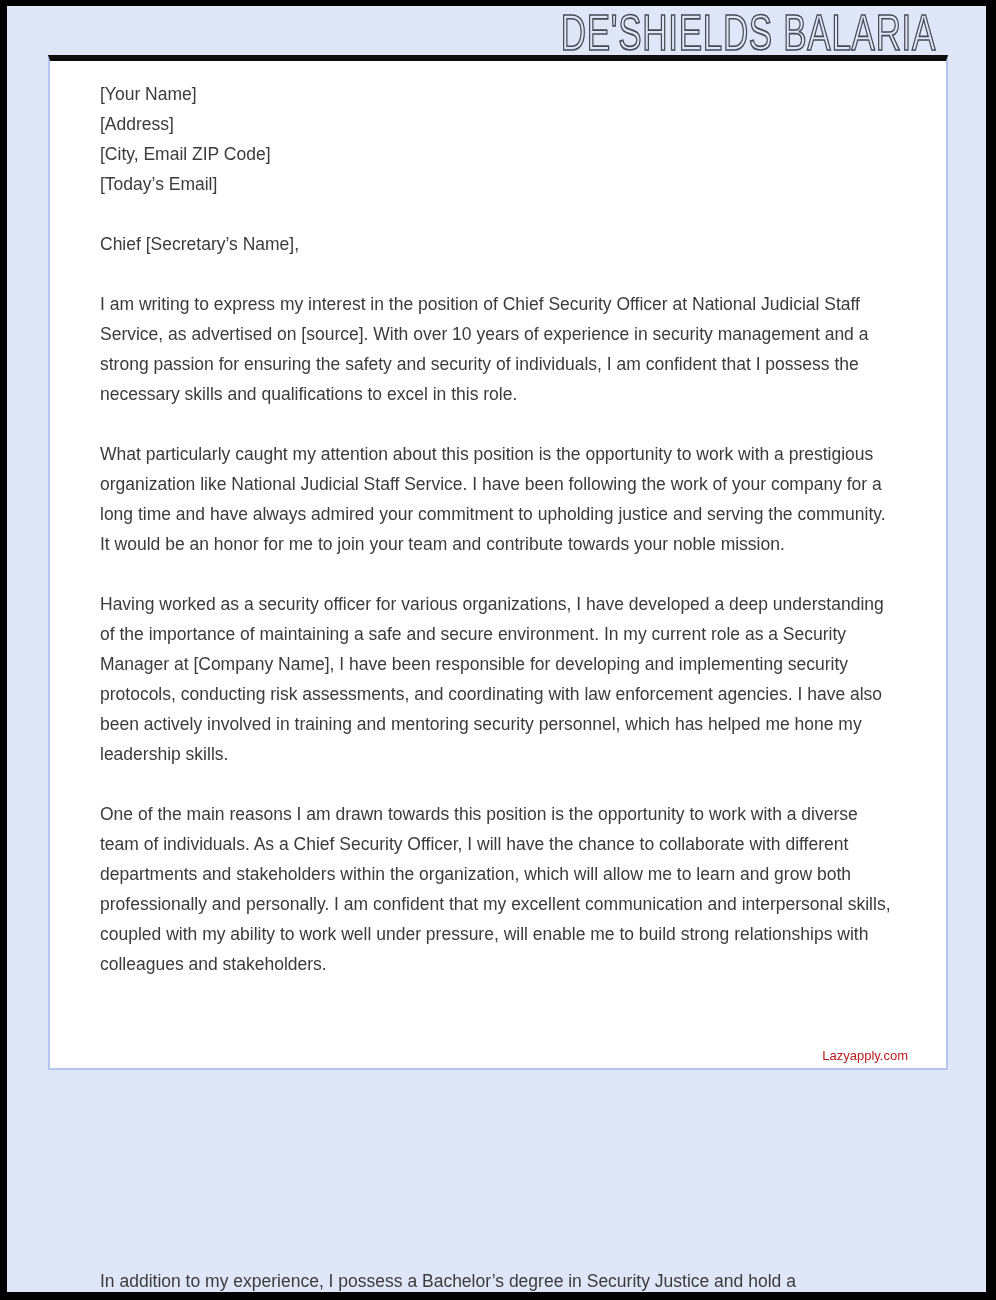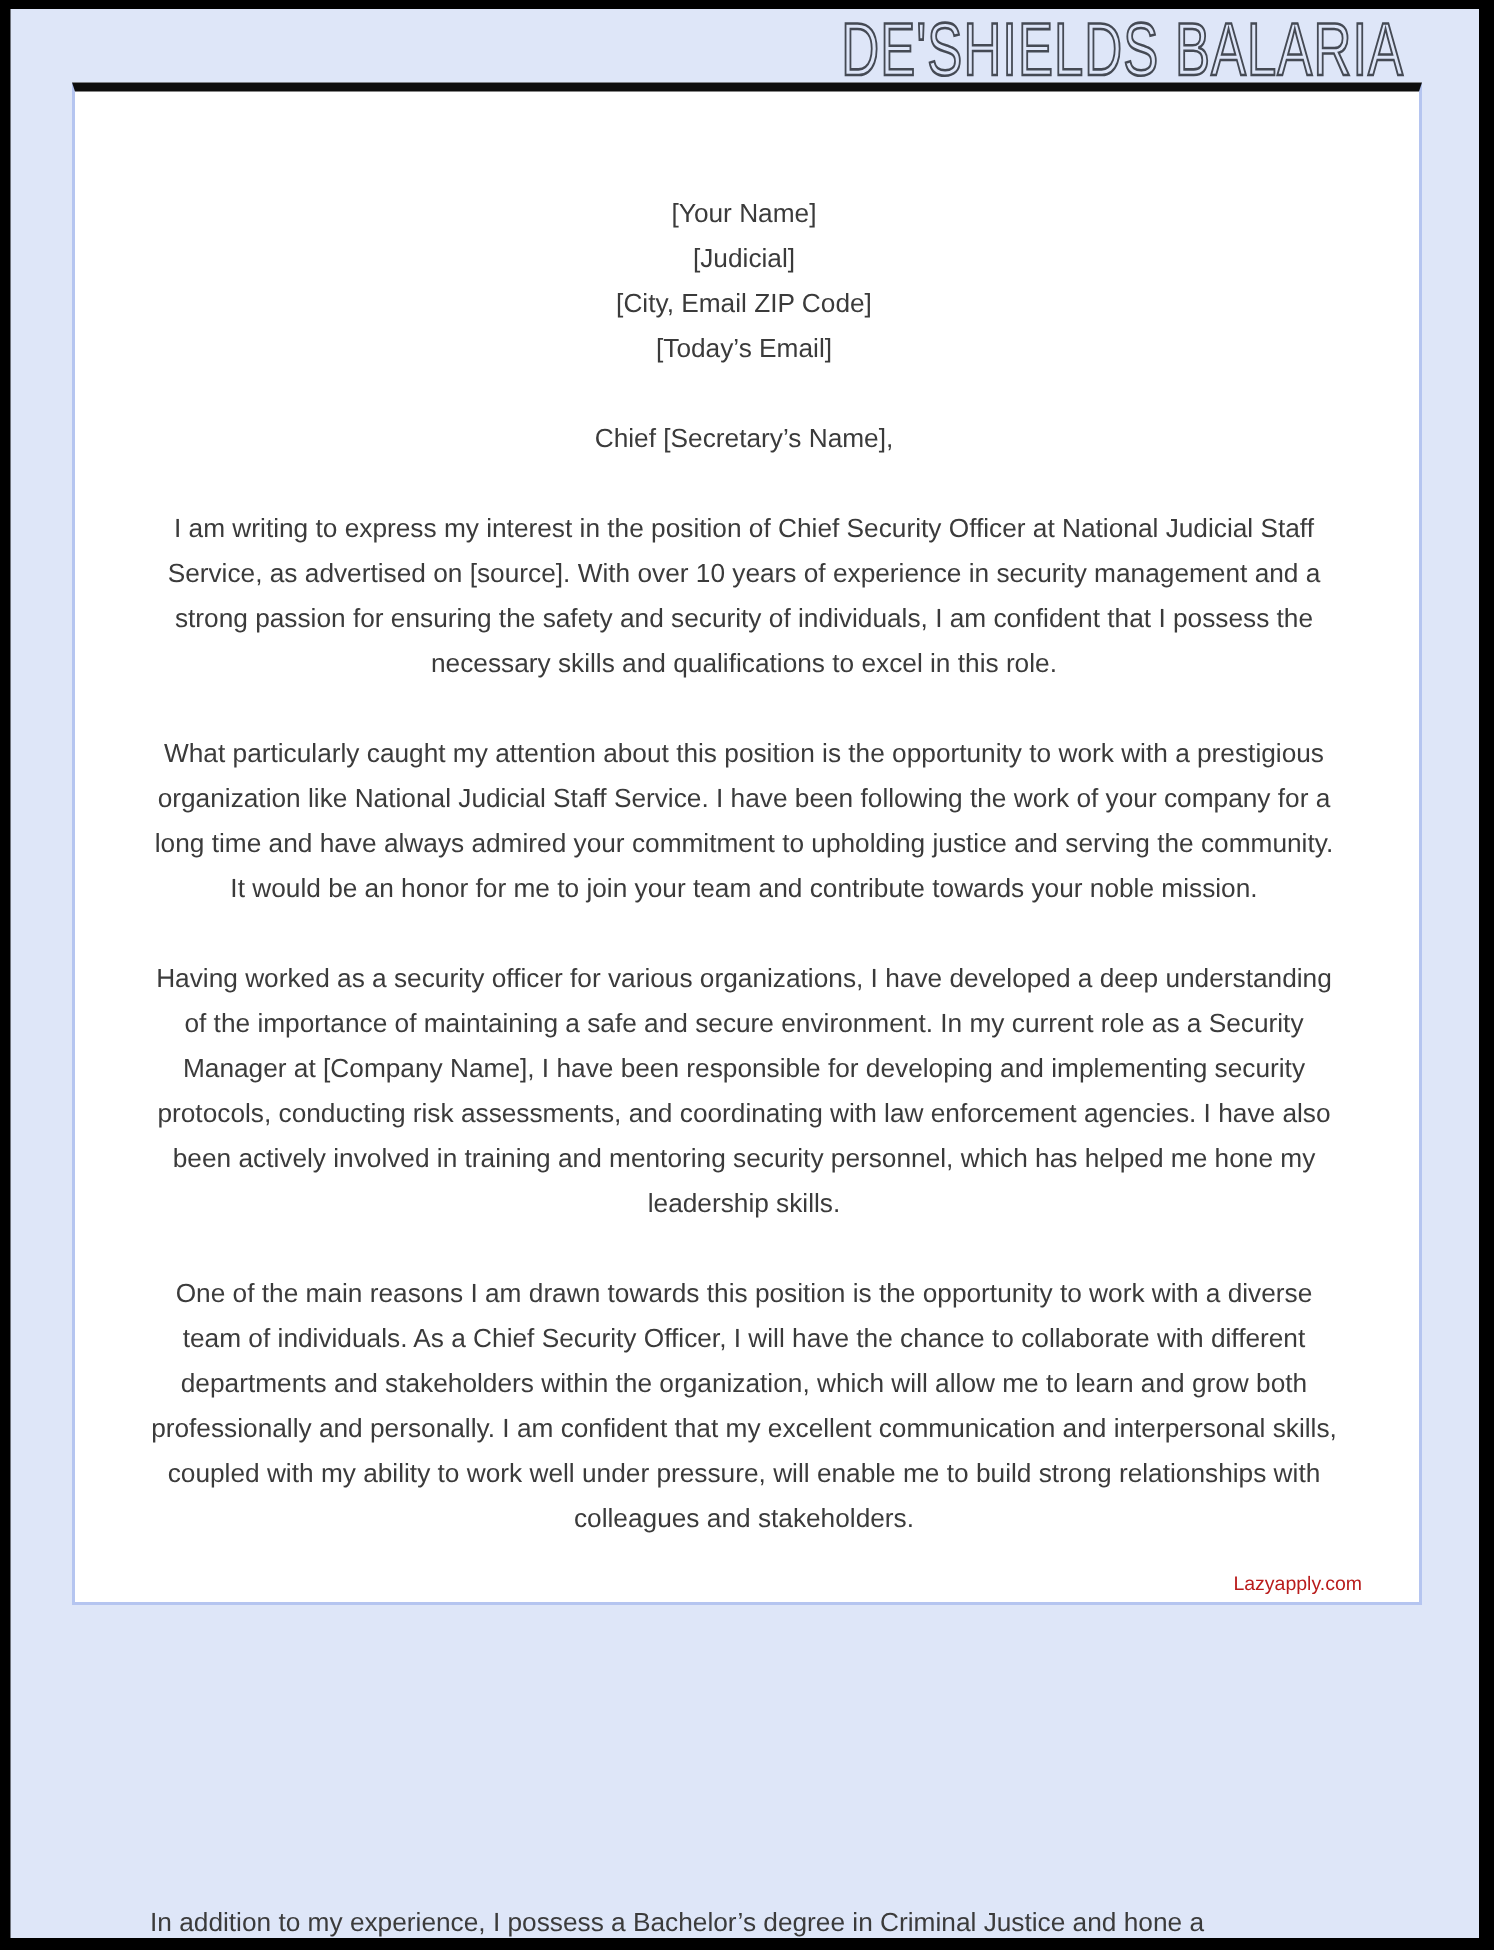--- a/index.html
+++ b/index.html
@@ -42,23 +42,22 @@
     position: absolute;
     left: 41px;
     top: 49px;
     width: 900px;
     height: 1015px;
     background: #ffffff;
     border-top: 6px solid #0d0d0d;
     border-left: 2px solid #b5c5f0;
     border-right: 2px solid #b5c5f0;
     border-bottom: 2px solid #b5c5f0;
-    padding: 66px 54px 0 50px;
+    padding: 18px 54px 0 50px;
     overflow: hidden;
-    text-align: center;
   }
 
   .letter-text {
     color: #3b3b3b;
     font-size: 17.5px;
     line-height: 30px;
   }
 
   .block { margin: 0; }
   .block + .block { margin-top: 30px; }
@@ -91,33 +90,33 @@
 
 <div class="frame">
 
   <div class="brand">DE'SHIELDS BALARIA</div>
 
   <div class="page">
     <div class="letter-text">
 
       <div class="block">
         <div>[Your Name]</div>
-        <div>[Judicial]</div>
+        <div>[Address]</div>
         <div>[City, Email ZIP Code]</div>
         <div>[Today’s Email]</div>
       </div>
 
 
       <div class="block">Chief [Secretary’s Name],</div>
 
       <p class="paragraph">I am writing to express my interest in the position of Chief Security Officer at National Judicial Staff Service, as advertised on [source]. With over 10 years of experience in security management and a strong passion for ensuring the safety and security of individuals, I am confident that I possess the necessary skills and qualifications to excel in this role.</p>
       <p class="paragraph">What particularly caught my attention about this position is the opportunity to work with a prestigious organization like National Judicial Staff Service. I have been following the work of your company for a long time and have always admired your commitment to upholding justice and serving the community. It would be an honor for me to join your team and contribute towards your noble mission.</p>
       <p class="paragraph">Having worked as a security officer for various organizations, I have developed a deep understanding of the importance of maintaining a safe and secure environment. In my current role as a Security Manager at [Company Name], I have been responsible for developing and implementing security protocols, conducting risk assessments, and coordinating with law enforcement agencies. I have also been actively involved in training and mentoring security personnel, which has helped me hone my leadership skills.</p>
       <p class="paragraph">One of the main reasons I am drawn towards this position is the opportunity to work with a diverse team of individuals. As a Chief Security Officer, I will have the chance to collaborate with different departments and stakeholders within the organization, which will allow me to learn and grow both professionally and personally. I am confident that my excellent communication and interpersonal skills, coupled with my ability to work well under pressure, will enable me to build strong relationships with colleagues and stakeholders.</p>
 
     </div>
 
     <div class="watermark">Lazyapply.com</div>
   </div>
 
-  <div class="overflow-line">In addition to my experience, I possess a Bachelor’s degree in Criminal Justice and hone a</div>
+  <div class="overflow-line">In addition to my experience, I possess a Bachelor’s degree in Security Justice and hold a</div>
 
 </div>
 
 </body></html>

